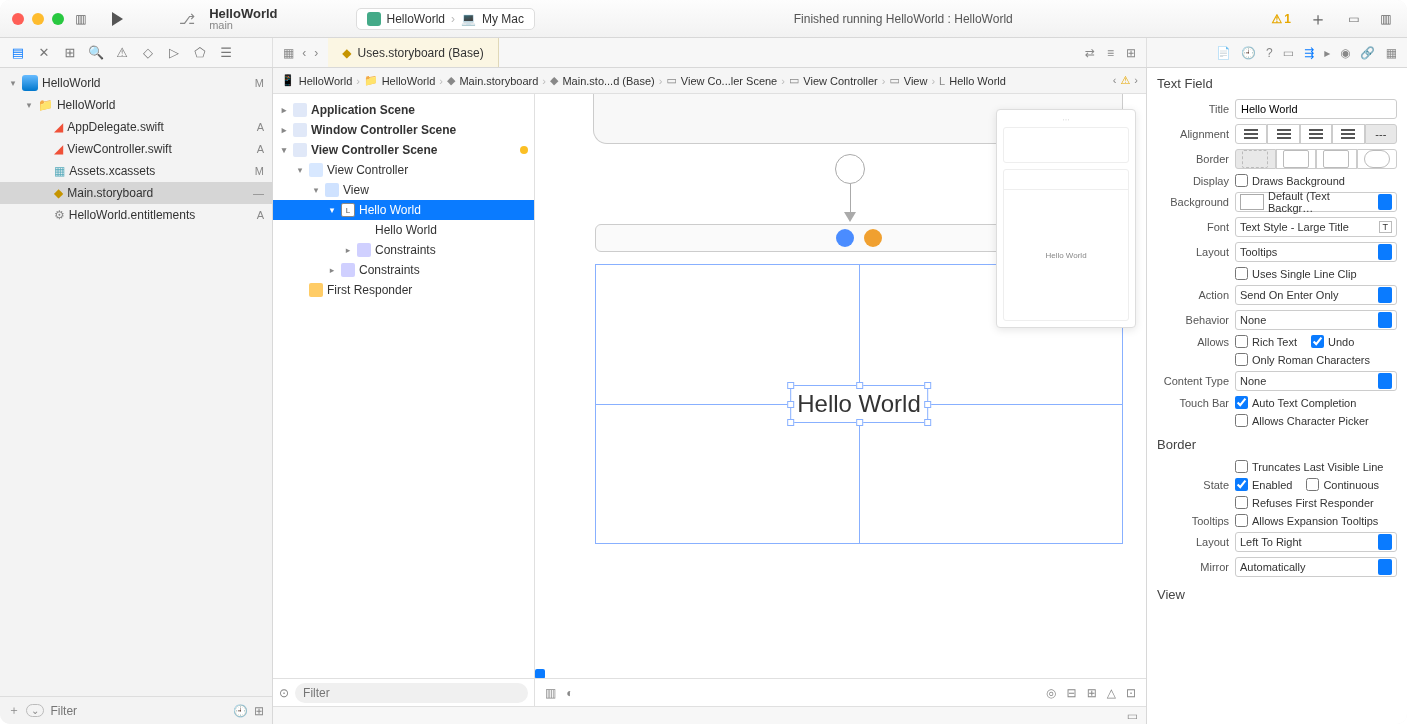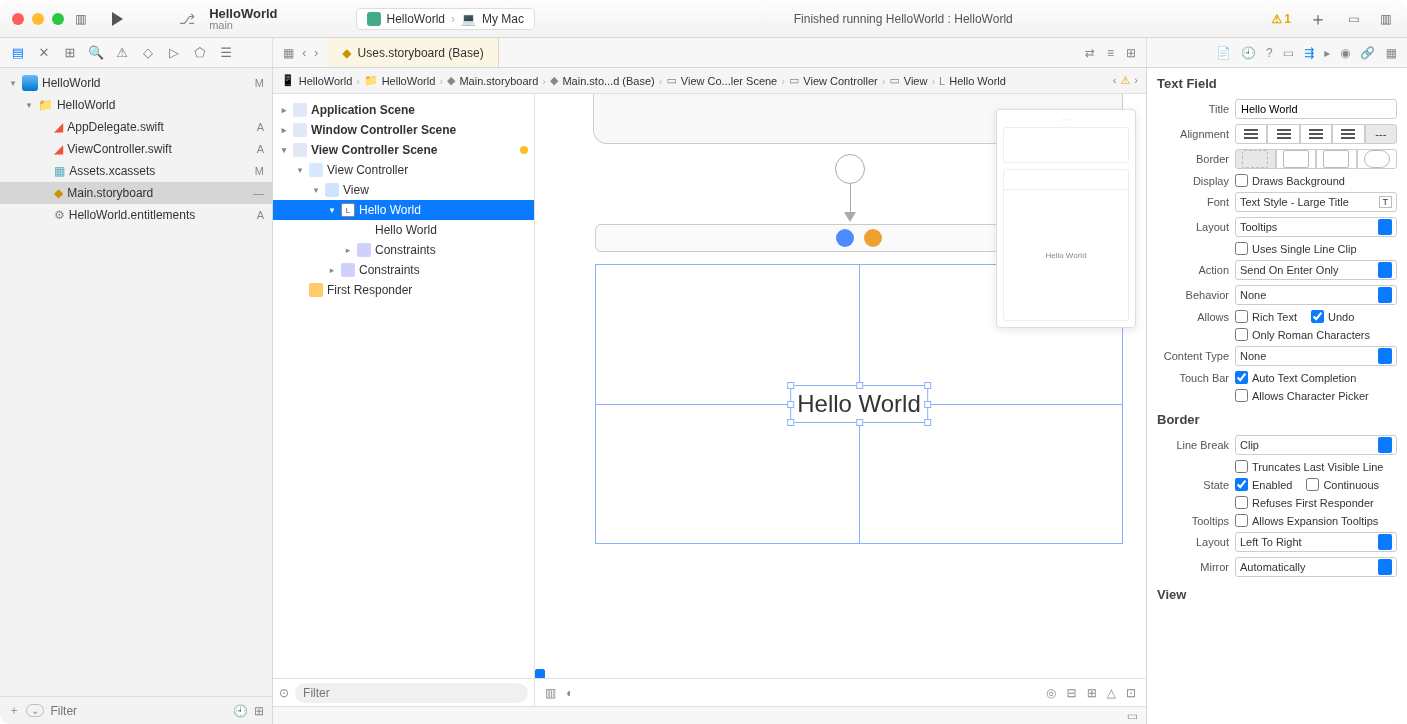--- a/index.html
+++ b/index.html
@@ -101,21 +101,21 @@
 .mini-content { height:152px; border:1px solid #eee; border-radius:3px; display:flex; flex-direction:column; }
 .mini-content .bar { height:20px; border-bottom:1px solid #eee; }
 .mini-content .mid { flex:1; display:flex; align-items:center; justify-content:center; font-size:8px; color:#888; }
 .canvas-bottom-bar { position:absolute; left:0; right:0; bottom:0; height:28px; border-top:1px solid #e0e0e0; display:flex; align-items:center; padding:0 10px; gap:10px; color:#888; }
 .canvas-bottom-bar .right { margin-left:auto; display:flex; gap:10px; }
 .blue-strip { position:absolute; left:0; top:0; bottom:28px; width:10px; display:flex; align-items:flex-end; }
 .blue-strip .sq { width:10px; height:10px; background:#0a7bff; border-radius:2px; margin-bottom:-1px; }
 
 
 .inspector { width:261px; background:#fff; border-left:1px solid #d8d8d8; overflow:auto; padding:8px 10px 20px; }
-.ins-header { font-weight:700; font-size:13px; margin-bottom:8px; color:#444; }
+.ins-header { font-weight:400; font-size:13px; margin-bottom:8px; color:#444; }
 .ins-row { display:flex; align-items:center; margin-bottom:5px; gap:6px; }
 .ins-label { width:72px; text-align:right; font-size:11px; color:#555; }
 .ins-field { flex:1; }
 .ins-field input[type=text] { width:100%; border:1px solid #ccc; border-radius:3px; padding:2px 5px; font-size:11px; height:20px; }
 .ins-select { flex:1; display:flex; align-items:center; border:1px solid #ccc; border-radius:3px; height:20px; padding:0 4px; font-size:11px; background:#fff; }
 .ins-select .stepper { margin-left:auto; width:14px; height:16px; background:#0a7bff; border-radius:2px; position:relative; }
 .seg-group { flex:1; display:flex; gap:0; }
 .seg { flex:1; height:20px; border:1px solid #ccc; display:flex; align-items:center; justify-content:center; font-size:11px; background:#fff; }
 .seg:first-child { border-radius:3px 0 0 3px; }
 .seg:last-child { border-radius:0 3px 3px 0; }
@@ -456,20 +456,28 @@
 
       <div class="ins-row">
           <div class="ins-label">Display</div>
         <div class="check-row">
             <input type="checkbox" style="">
             <span>Draws Background</span>
           </div>
         </div>
 
 
+      <div class="ins-row">
+          <div class="ins-label">Background</div>
+        <div class="ins-select">
+            <div class="color-swatch white"></div>
+            <span>Default (Text Backgr…</span>
+            <div class="stepper"></div>
+          </div>
+        </div>
 
       <div class="ins-row">
           <div class="ins-label">Font</div>
         <div class="ins-select">
             <span>Text Style - Large Title</span>
             <span style="margin-left:auto;border:1px solid #bbb;padding:0 3px;font-size:9px">T</span>
           </div>
         </div>
 
       <div class="ins-row">
@@ -545,27 +553,20 @@
       <div class="ins-row">
           <div class="ins-label"></div>
         <div class="check-row">
             <input type="checkbox" style="">
             <span>Allows Character Picker</span>
           </div>
         </div>
 
       <div class="ins-header" style="margin-top:10px">Border</div>
 
-      <div class="ins-row">
-          <div class="ins-label">Line Break</div>
-        <div class="ins-select">
-            <span>Clip</span>
-            <div class="stepper"></div>
-          </div>
-        </div>
 
       <div class="ins-row">
           <div class="ins-label"></div>
         <div class="check-row">
             <input type="checkbox" style="">
             <span>Truncates Last Visible Line</span>
           </div>
         </div>
 
       <div class="ins-row">

